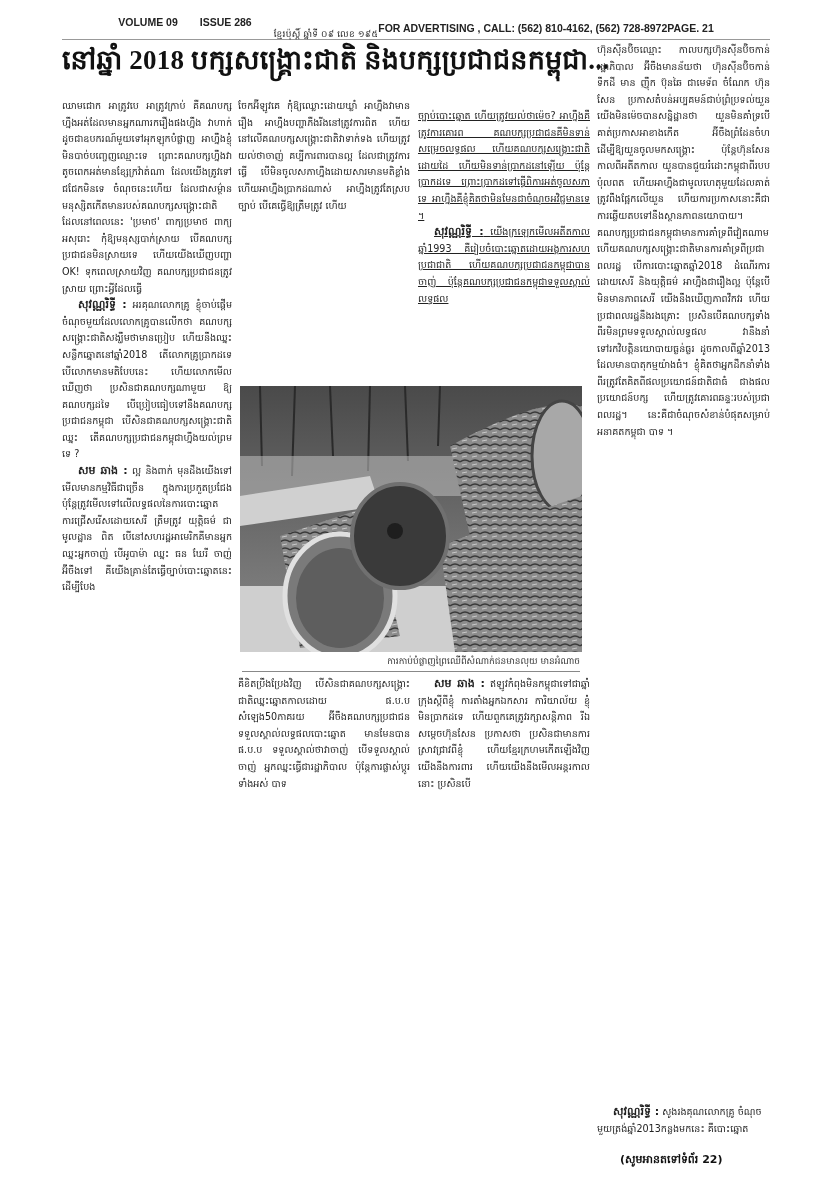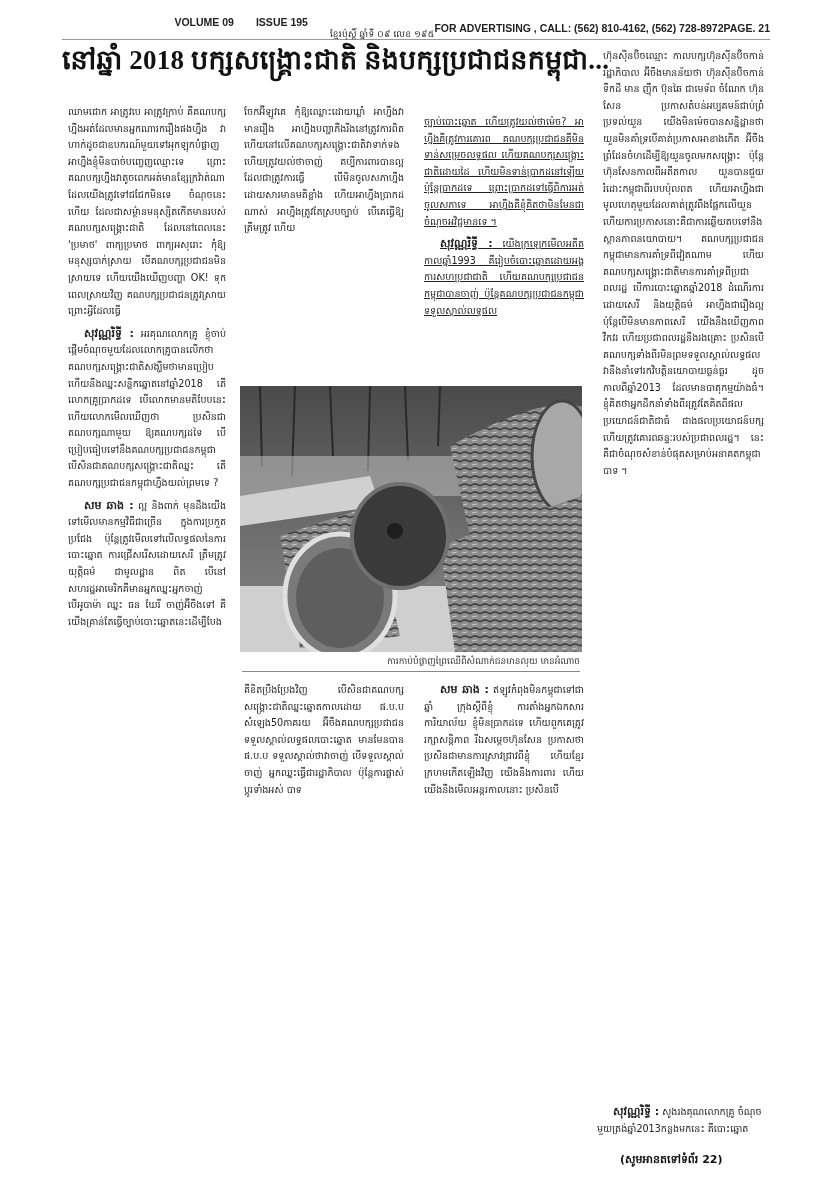--- a/index.html
+++ b/index.html
@@ -1,43 +1,43 @@
 <!DOCTYPE html>
 <html><head>
 <meta charset="utf-8">
 <style>
   html,body{margin:0;padding:0;background:#ffffff;}
   body{width:823px;height:1184px;position:relative;overflow:hidden;font-family:"DejaVu Sans",sans-serif;color:#1a1a1a;}
-  .masthead{position:absolute;left:62px;top:20px;width:708px;height:16px;display:flex;align-items:center;justify-content:flex-end;font-family:"Liberation Sans",sans-serif;font-weight:bold;font-size:10.5px;color:#222;border-bottom:1.5px solid #999;padding-bottom:3px;}
+  .masthead{position:absolute;left:62px;top:20px;width:708px;height:16px;display:flex;align-items:center;justify-content:center;font-family:"Liberation Sans",sans-serif;font-weight:bold;font-size:10.5px;color:#222;border-bottom:1.5px solid #999;padding-bottom:3px;}
   .masthead .left{display:flex;gap:22px;}
   .masthead .khdate{font-size:9px;font-weight:normal;letter-spacing:.3px;margin-top:12px;}
   .headline{position:absolute;left:62px;top:44px;width:530px;font-family:"Liberation Serif",serif;font-weight:bold;font-size:27px;line-height:32px;color:#111;white-space:nowrap;letter-spacing:.2px;}
   .col{position:absolute;font-size:9.6px;line-height:16.6px;text-align:justify;color:#222;overflow:hidden;}
-  .col p{margin:6px;text-indent:0;}
+  .col p{margin:0;text-indent:0;}
   .col p.q{text-indent:16px;}
   .spk{font-weight:bold;font-size:11px;}
   .c1{left:62px;top:98px;width:170px;height:1060px;}
   .c2a{left:238px;top:98px;width:172px;height:282px;}
   .c3a{left:418px;top:108px;width:172px;height:282px;text-decoration:underline;}
   .c2b{left:238px;top:676px;width:172px;height:482px;}
   .c3b{left:418px;top:676px;width:172px;height:482px;}
   .c4{left:597px;top:42px;width:173px;height:1060px;}
   .photo{position:absolute;left:240px;top:386px;width:342px;height:266px;background:#6e6e6e;overflow:hidden;}
   .photo svg{display:block}
   .caption{position:absolute;left:242px;top:655px;width:338px;text-align:right;font-size:9px;color:#333;border-bottom:1px solid #888;padding-bottom:3px;}
   .c4end{position:absolute;left:597px;top:1104px;width:173px;font-size:9.6px;line-height:16.6px;color:#222;}
   .cont{position:absolute;left:620px;top:1152px;width:150px;font-weight:bold;font-size:11px;color:#111;}
 </style>
 </head>
 <body>
 
 <div class="masthead">
   <div class="left">
     <span>VOLUME 09</span>
-    <span>ISSUE 195</span>
+    <span>ISSUE 286</span>
     <span class="khdate">ខ្មែរប៉ុស្តិ៍ ឆ្នាំទី ០៩ លេខ ១៩៥</span>
   </div>
   <span>FOR ADVERTISING ,  CALL: (562) 810-4162, (562) 728-8972</span>
   <span>PAGE. 21</span>
 </div>
 
 <div class="headline">នៅឆ្នាំ 2018 បក្សសង្គ្រោះជាតិ  និងបក្សប្រជាជនកម្ពុជា...</div>
 
 <div class="col c1">
   <p>ឈាមជោក អាត្រូវបេ អាត្រូវក្រាប់ គឺគណបក្សហ្នឹងអត់ដែលមានអ្នកណារករឿងផងហ្នឹង វាហាក់ដូចជាឧបករណ៍មួយទៅអុកឡុកបំផ្លាញ អាហ្នឹងខ្ញុំមិនបាច់បញ្ចេញឈ្មោះទេ ព្រោះគណបក្សហ្នឹងវាតូចពេកអត់មានខ្សែក្រវ៉ាត់ណា ដែលយើងត្រូវទៅជជែកមិនទេ ចំណុចនេះហើយ ដែលជាសម្ថ៌ានមនុស្សិតកើតមានរបស់គណបក្សសង្គ្រោះជាតិ ដែលនៅពេលនេះ 'ប្រមាថ' ពាក្យប្រមាថ ពាក្យអសុរោះ កុំឱ្យមនុស្សបាក់ស្រាយ បើគណបក្សប្រជាជនមិនស្រាយទេ ហើយយើងឃើញបញ្ហា OK! ទុកពេលស្រាយវិញ គណបក្សប្រជាជនត្រូវស្រាយ ព្រោះអ្វីដែលធ្វើ</p>

